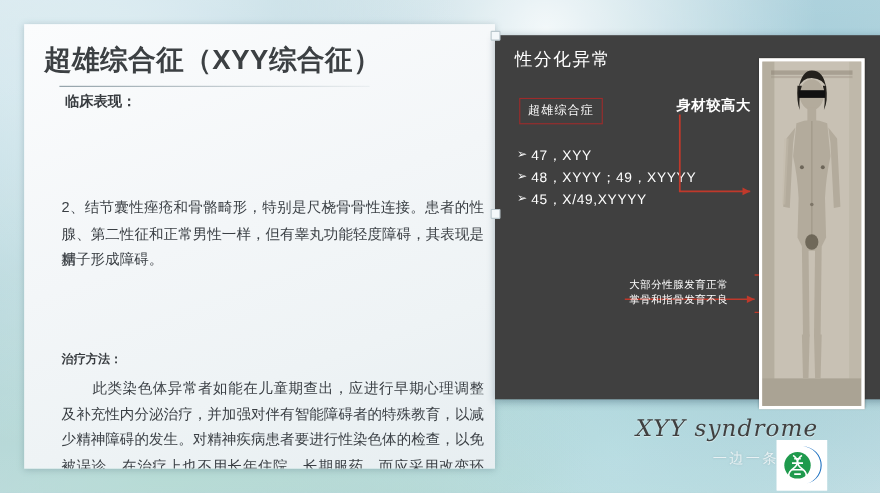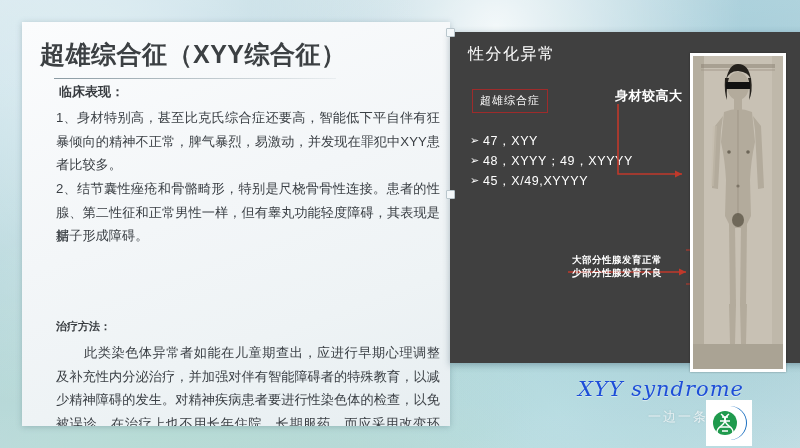--- a/index.html
+++ b/index.html
@@ -78,41 +78,41 @@
   .bullet{display:flex;align-items:flex-start;margin-bottom:2px;}
   .chev{color:#ffffff;font-size:11px;line-height:18px;width:13px;
     font-family:"DejaVu Sans",sans-serif;}
   .btxt{color:#ffffff;font-size:12.5px;font-weight:normal;line-height:18px;letter-spacing:.6px;
     white-space:nowrap;font-family:"Liberation Sans",sans-serif;}
 
   
   #lbl-tall{position:absolute;left:165px;top:55px;color:#fff;font-size:13px;
     font-weight:bold;letter-spacing:.5px;white-space:nowrap;}
   #lbl-gonad{position:absolute;left:122px;top:221px;color:#fff;font-size:9.5px;
-    font-weight:bold;line-height:13px;letter-spacing:.5px;white-space:nowrap;text-align:left;}
+    font-weight:normal;line-height:13px;letter-spacing:.5px;white-space:nowrap;text-align:left;}
 
   
   #leads{position:absolute;left:0;top:0;width:340px;height:331px;pointer-events:none;}
 
   
   #photo{
     position:absolute;left:690px;top:53px;width:96px;height:319px;
     border:3px solid #ffffff;box-sizing:border-box;
     background:#b9b2a6;overflow:hidden;
     box-shadow:0 0 2px rgba(0,0,0,.35);
   }
   #photo-inner{position:absolute;inset:0;
     background:
       linear-gradient(180deg,#cfc9bd 0%,#c6bfb2 26%,#bcb5a8 62%,#b3aca0 100%);}
 
   
   #script{
     position:absolute;left:578px;top:377px;
     font-family:"DejaVu Serif",serif;font-style:italic;
-    font-size:21px;color:#1d4ed8;letter-spacing:1px;
+    font-size:21px;color:#404040;letter-spacing:1px;
     text-shadow:0 1px 1px rgba(255,255,255,.5);
   }
   #watermark{
     position:absolute;left:648px;top:408px;width:152px;
     font-size:13px;color:rgba(255,255,255,.72);letter-spacing:2px;
     text-shadow:0 0 2px rgba(120,150,160,.45);white-space:nowrap;
   }
   #logo{
     position:absolute;left:706px;top:400px;width:46px;height:46px;
     background:#ffffff;
@@ -122,21 +122,20 @@
 <body>
 
 <div id="bg"></div>
 <div id="bgveil"></div>
 
 <div id="doc">
   <div id="doc-title">超雄综合征（XYY综合征）</div>
   <div id="doc-rule"></div>
   <div id="doc-sub">临床表现：</div>
 
-  <div class="para" id="p1">1、身材特别高，甚至比克氏综合症还要高，智能低下平自伴有狂暴倾向的精神不正常，脾气暴烈，易激动，并发现在罪犯中XYY患者比较多。</div>
   <div class="para" id="p2">2、结节囊性痤疮和骨骼畸形，特别是尺桡骨骨性连接。患者的性腺、第二性征和正常男性一样，但有睾丸功能轻度障碍，其表现是精子形成障碍。</div>
   <div class="para" id="pdata">据</div>
 
   <div id="treat-h">治疗方法：</div>
   <div class="para" id="p4">此类染色体异常者如能在儿童期查出，应进行早期心理调整及补充性内分泌治疗，并加强对伴有智能障碍者的特殊教育，以减少精神障碍的发生。对精神疾病患者要进行性染色体的检查，以免被误诊，在治疗上也不用长年住院、长期服药，而应采用改变环境、减少社会隔、心理疏导和小量药物等恰当的综合治疗方式。</div>
 </div>
 
 <div id="slide">
 
   <div id="slide-title">性分化异常</div>
@@ -165,21 +164,21 @@
 
     <path d="M118 240 L236 240" stroke="#c0392b" stroke-width="1.4" fill="none"></path>
     <path d="M236 240 l-7 -3.4 l0 6.8 z" fill="#c0392b"></path>
 
     <path d="M236 218 L248 218 L248 252 L236 252" stroke="#c0392b" stroke-width="1.2" fill="none"></path>
   </svg>
 
   <div id="lbl-tall">身材较高大</div>
   <div id="lbl-gonad">
     <div>大部分性腺发育正常</div>
-    <div>少部分性腺发育不良</div>
+    <div>掌骨和指骨发育不良</div>
   </div>
 </div>
 
 <div class="handle" id="h-tl"></div>
 <div class="handle" id="h-ml"></div>
 
 <div id="photo">
   <div id="photo-inner">
     <svg viewBox="0 0 90 313" preserveAspectRatio="none" style="position:absolute;inset:0;width:100%;height:100%;">
 

